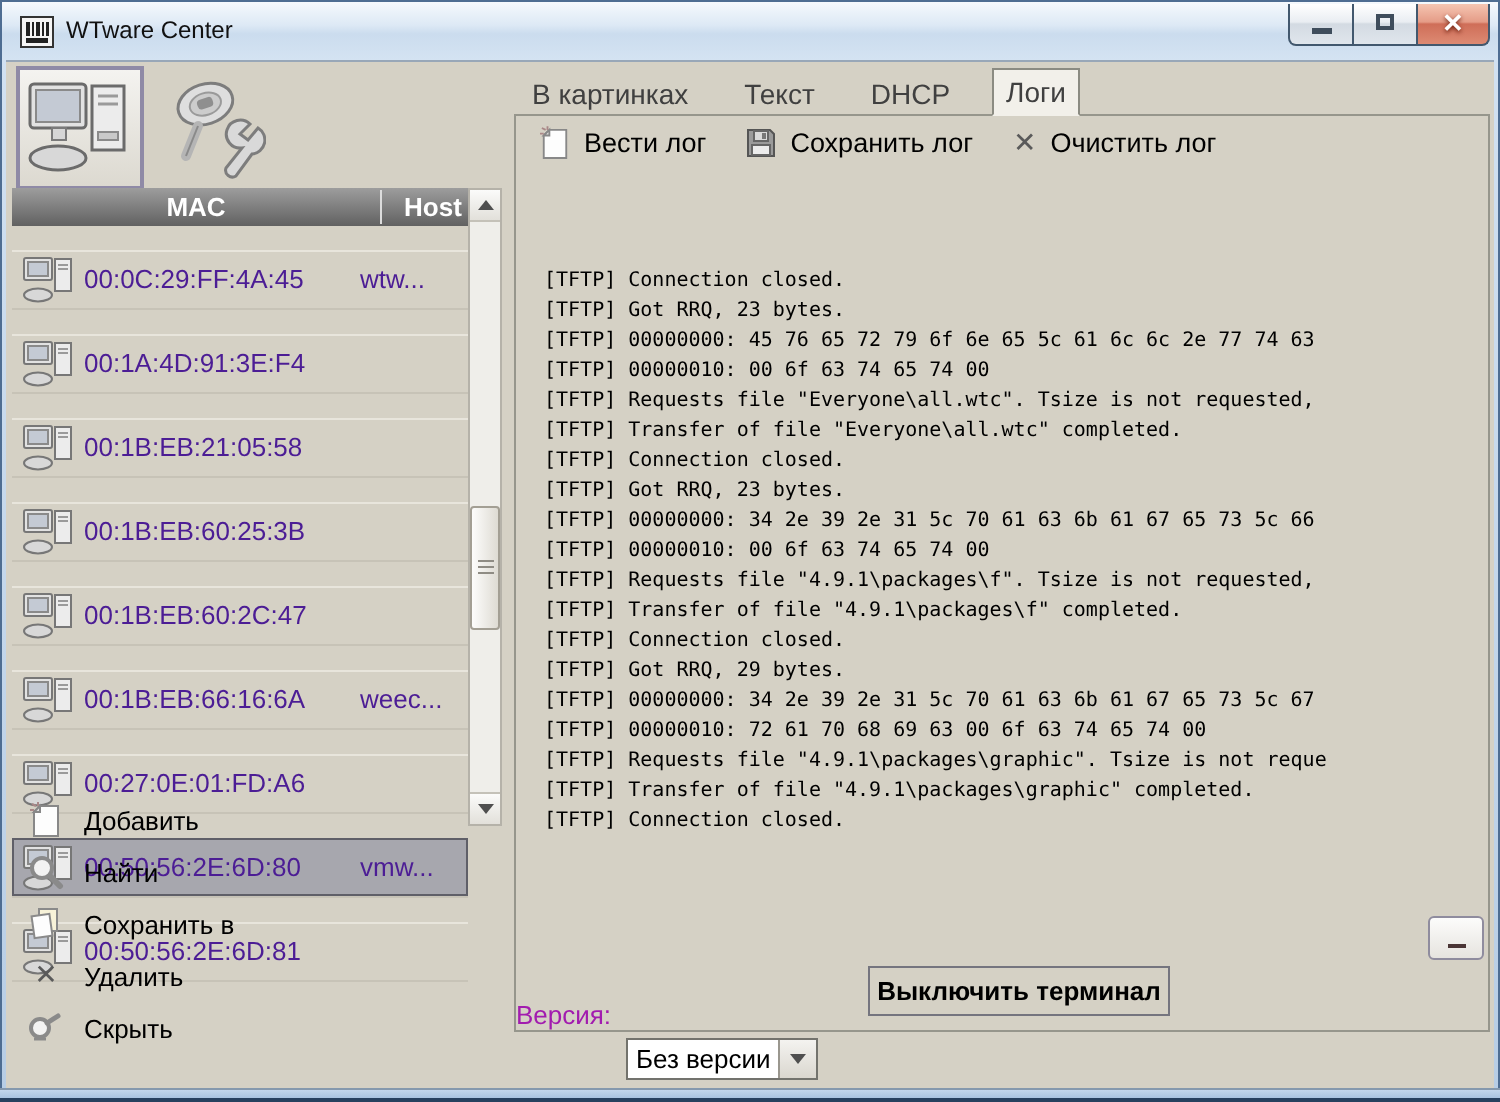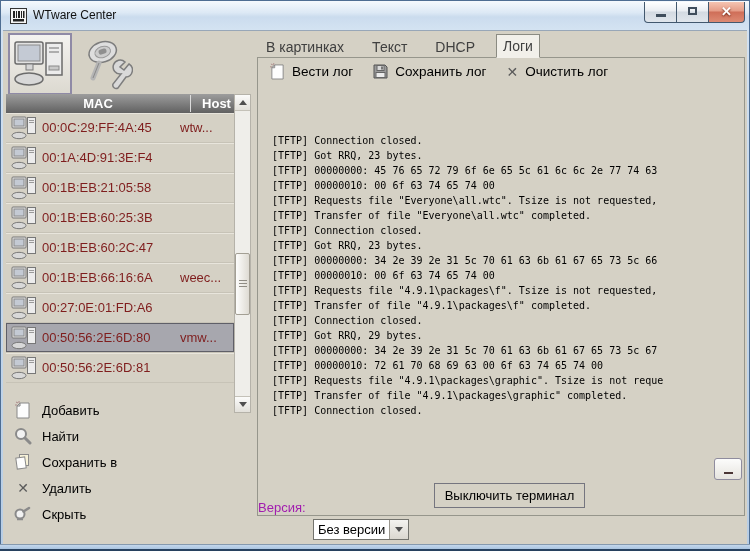--- a/index.html
+++ b/index.html
@@ -33,21 +33,21 @@
   .big-btn{position:absolute;display:flex;align-items:center;justify-content:center;border:2px solid transparent;background:transparent;padding:0;}
   .big-btn.selected{border:2px solid #8f8aa6;background:linear-gradient(#f4f3f0,#dcd9d0);}
   .btn-computers{left:5px;top:2px;width:64px;height:62px;}
   .btn-tools{left:74px;top:4px;width:60px;height:58px;}
   
   .list-header{position:absolute;left:3px;top:63px;width:236px;height:19px;display:flex;
     background:linear-gradient(#9d9d9d,#616161);color:#fff;font-weight:bold;font-size:13px;align-items:center;}
   .hcell-mac{flex:1;text-align:center;}
   .hcell-host{width:52px;text-align:center;border-left:1px solid #dcdcdc;line-height:17px;}
   .mac-list{position:absolute;left:3px;top:82px;width:228px;height:300px;}
-  .mac-row{height:30px;display:flex;align-items:center;border-bottom:1px solid #c7c3b7;box-shadow:inset 0 1px 0 #e8e5dc;font-size:13px;color:#7f1d1d;}
+  .mac-row{height:30px;display:flex;align-items:center;border-bottom:1px solid #c7c3b7;box-shadow:inset 0 1px 0 #e8e5dc;font-size:13px;color:#4c1d95;margin-top:12px;}
   .mac-row.selected{background:#a7a7ae;box-shadow:inset 0 0 0 1px #5f5f68;}
   .row-icon{width:36px;display:flex;justify-content:center;}
   .mac-cell{flex:1;}
   .host-cell{width:54px;}
   
   .sbar{position:absolute;background:#efeeea;border:1px solid #b5b2a9;}
   .list-sbar{left:231px;top:63px;width:17px;height:319px;}
   .sb-btn{position:absolute;left:0;width:15px;height:16px;background:linear-gradient(#fbfbfa,#e2e0da);border-bottom:1px solid #c4c1b8;display:flex;align-items:center;justify-content:center;}
   .sb-btn.bottom{bottom:0;border-bottom:none;border-top:1px solid #c4c1b8;}
   .tri-up{width:0;height:0;border-left:4px solid transparent;border-right:4px solid transparent;border-bottom:5px solid #4f4f4f;}
@@ -69,21 +69,21 @@
   .tb-item{display:flex;align-items:center;margin-right:20px;}
   .tb-item .t-icon{margin-right:7px;display:flex;}
   .log-lines{position:absolute;left:14px;top:30px;width:452px;height:366px;overflow:hidden;
     font-family:"DejaVu Sans Mono",monospace;font-size:10px;line-height:15px;color:#000;white-space:pre;}
   .mini-btn{position:absolute;left:456px;top:400px;width:28px;height:22px;border:1px solid #8f8c9e;border-radius:3px;
     background:linear-gradient(#fcfcfb,#e6e4df);}
   .mini-dash{display:block;width:9px;height:2px;background:#4a3535;margin:13px auto 0;}
   .term-btn{position:absolute;top:425px;height:25px;border:1px solid #75757f;background:#d5d1c5;font-size:13px;color:#000;
     font-family:"Liberation Sans",sans-serif;display:flex;align-items:center;justify-content:center;}
   .term-btn.reboot{left:4px;width:165px;}
-  .term-btn.poweroff{left:176px;width:151px;}
+  .term-btn.poweroff{left:176px;width:151px;font-weight:bold;}
   
   .version-label{position:absolute;left:255px;top:466px;font-size:13px;color:#a21caf;line-height:21px;}
   .combo{position:absolute;left:310px;top:488px;width:96px;height:21px;border:1px solid #73736d;background:#fff;display:flex;}
   .combo-field{flex:1;font-size:13px;padding:2px 3px 0 4px;color:#000;white-space:nowrap;overflow:hidden;}
   .combo-btn{width:19px;border-left:1px solid #9a978e;background:linear-gradient(#f4f3f0,#dad7cf);display:flex;align-items:center;justify-content:center;}
   .bottom-strip{position:absolute;left:0;bottom:0;width:750px;height:7px;background:linear-gradient(#c3d7ec,#a9c4e0);border-bottom:2px solid #27415f;border-top:1px solid #8599ae;}
   svg{display:block;}
 </style>
 </head>
 <body>

